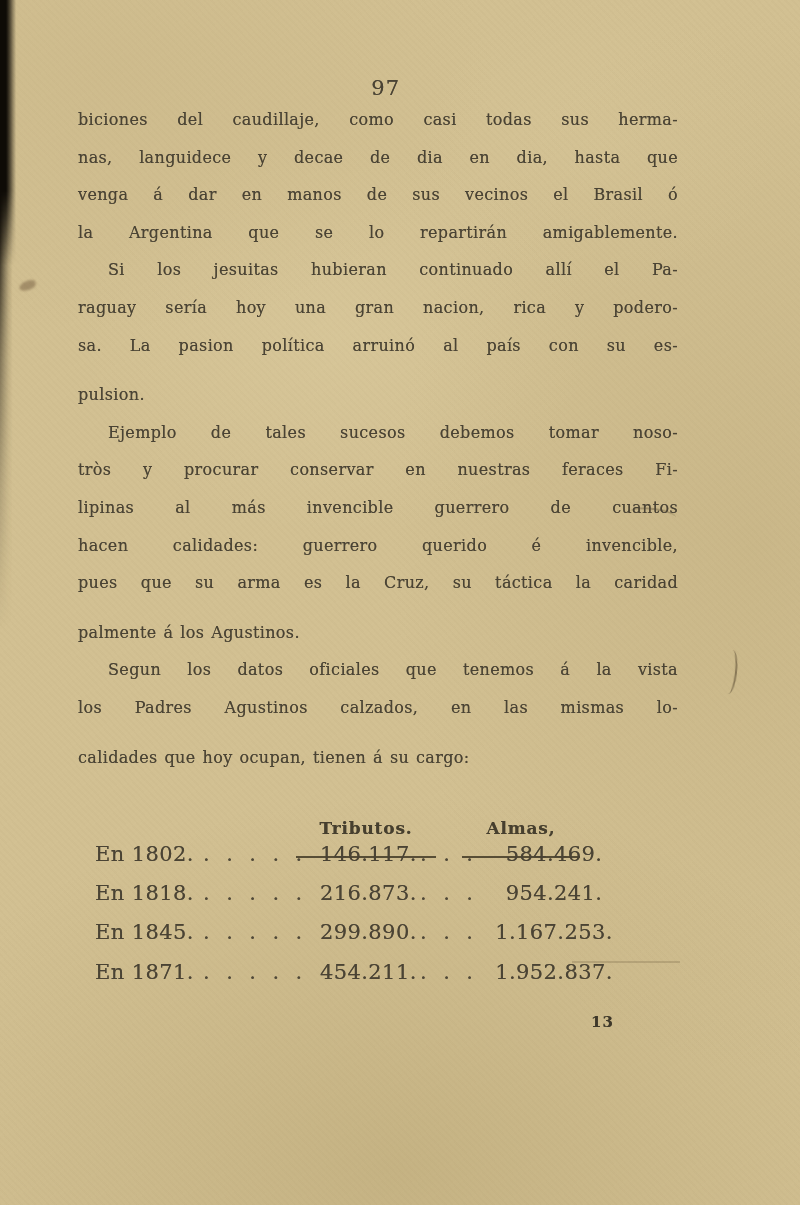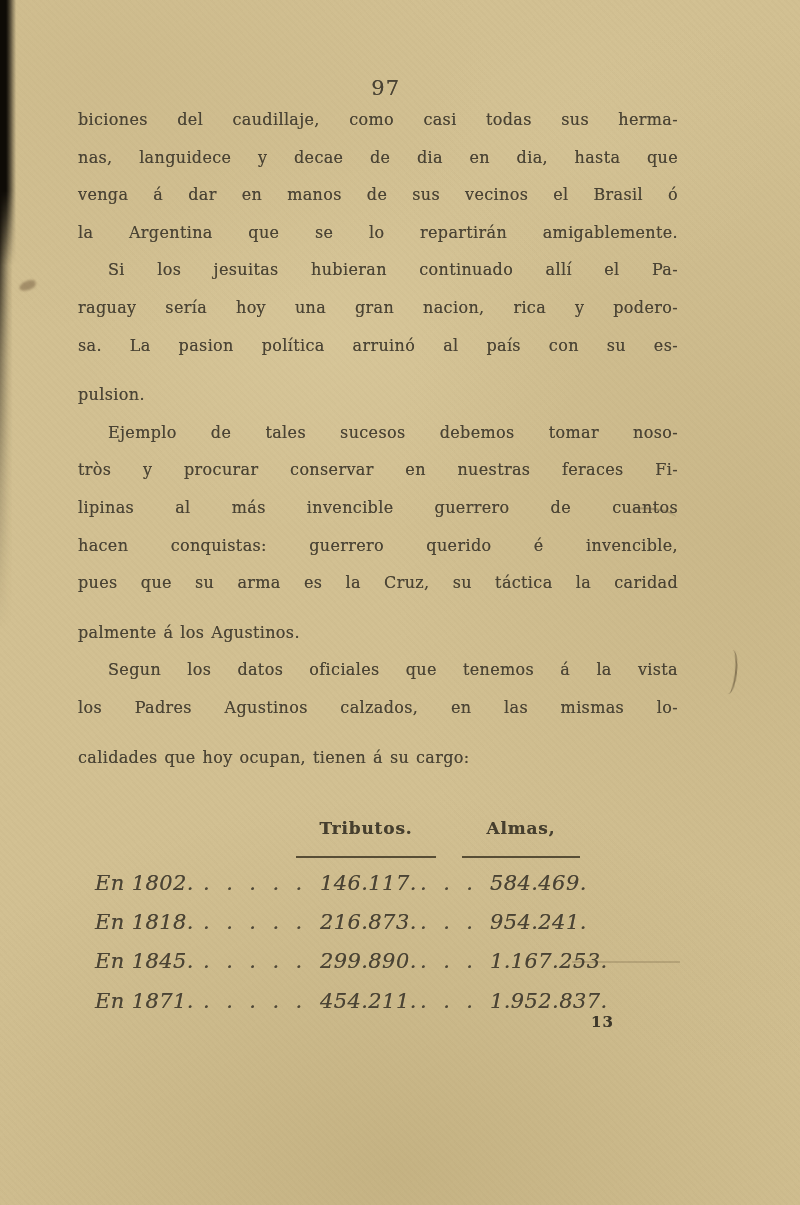--- a/index.html
+++ b/index.html
@@ -73,34 +73,34 @@
   }
   .tbl-head .hcell{
     position:absolute;display:inline-block;text-align:center;
     font-size:17px;font-weight:700;letter-spacing:0.8px;
     padding-bottom:18px;border-bottom:2px solid rgba(66,57,38,0.85);
     color:#463f2e;text-shadow:0 0 0.5px rgba(70,63,46,0.6);
   }
   .hcell.h-tributos{left:296px;width:140px;}
   .hcell.h-almas{left:462px;width:118px;}
   .tbl-rows{
-    position:absolute;left:95px;top:864px;width:560px;font-style:italic;
+    position:absolute;left:95px;top:835px;width:560px;
   }
   .trow{
     display:flex;height:39.2px;line-height:39.2px;
     font-size:21px;letter-spacing:0.4px;
     text-shadow:0 0 0.6px rgba(74,67,52,0.65);
     white-space:nowrap;
   }
   .trow .year{width:108px;}
   .trow .dots{word-spacing:9px;color:#4f4838;}
   .trow .dots.da{width:117px;}
   .trow .dots.db{width:70px;}
   .trow .trib{width:100px;}
-  .trow .almas{width:128px;text-align:left;}
+  .trow .almas{width:128px;text-align:center;}
   .sig-mark{
     position:absolute;left:548px;top:1013px;
     font-size:15px;font-weight:700;letter-spacing:1px;color:#3e382a;
     text-shadow:0 0 0.5px rgba(62,56,42,0.6);
     margin-left:43px;
   }
 </style>
 </head>
 <body>
 
@@ -120,21 +120,21 @@
     <div class="line">nas, languidece y decae de dia en dia, hasta que</div>
     <div class="line">venga á dar en manos de sus vecinos el Brasil ó</div>
     <div class="line">la Argentina que se lo repartirán amigablemente.</div>
     <div class="line ind">Si los jesuitas hubieran continuado allí el Pa-</div>
     <div class="line">raguay sería hoy una gran nacion, rica y podero-</div>
     <div class="line">sa. La pasion política arruinó al país con su es-</div>
     <div class="line end">pulsion.</div>
     <div class="line ind">Ejemplo de tales sucesos debemos tomar noso-</div>
     <div class="line">tròs y procurar conservar en nuestras feraces Fi-</div>
     <div class="line">lipinas al más invencible guerrero de cuantos</div>
-    <div class="line">hacen conquistas: guerrero querido é invencible,</div>
+    <div class="line">hacen calidades: guerrero querido é invencible,</div>
     <div class="line">pues que su arma es la Cruz, su táctica la caridad</div>
     <div class="line end">palmente á los Agustinos.</div>
     <div class="line ind">Segun los datos oficiales que tenemos á la vista</div>
     <div class="line">los Padres Agustinos calzados, en las mismas lo-</div>
     <div class="line end">calidades que hoy ocupan, tienen á su cargo:</div>
   </div>
 
   <div class="tbl-head">
     <span class="hcell h-tributos">Tributos.</span>
     <span class="hcell h-almas">Almas,</span>

